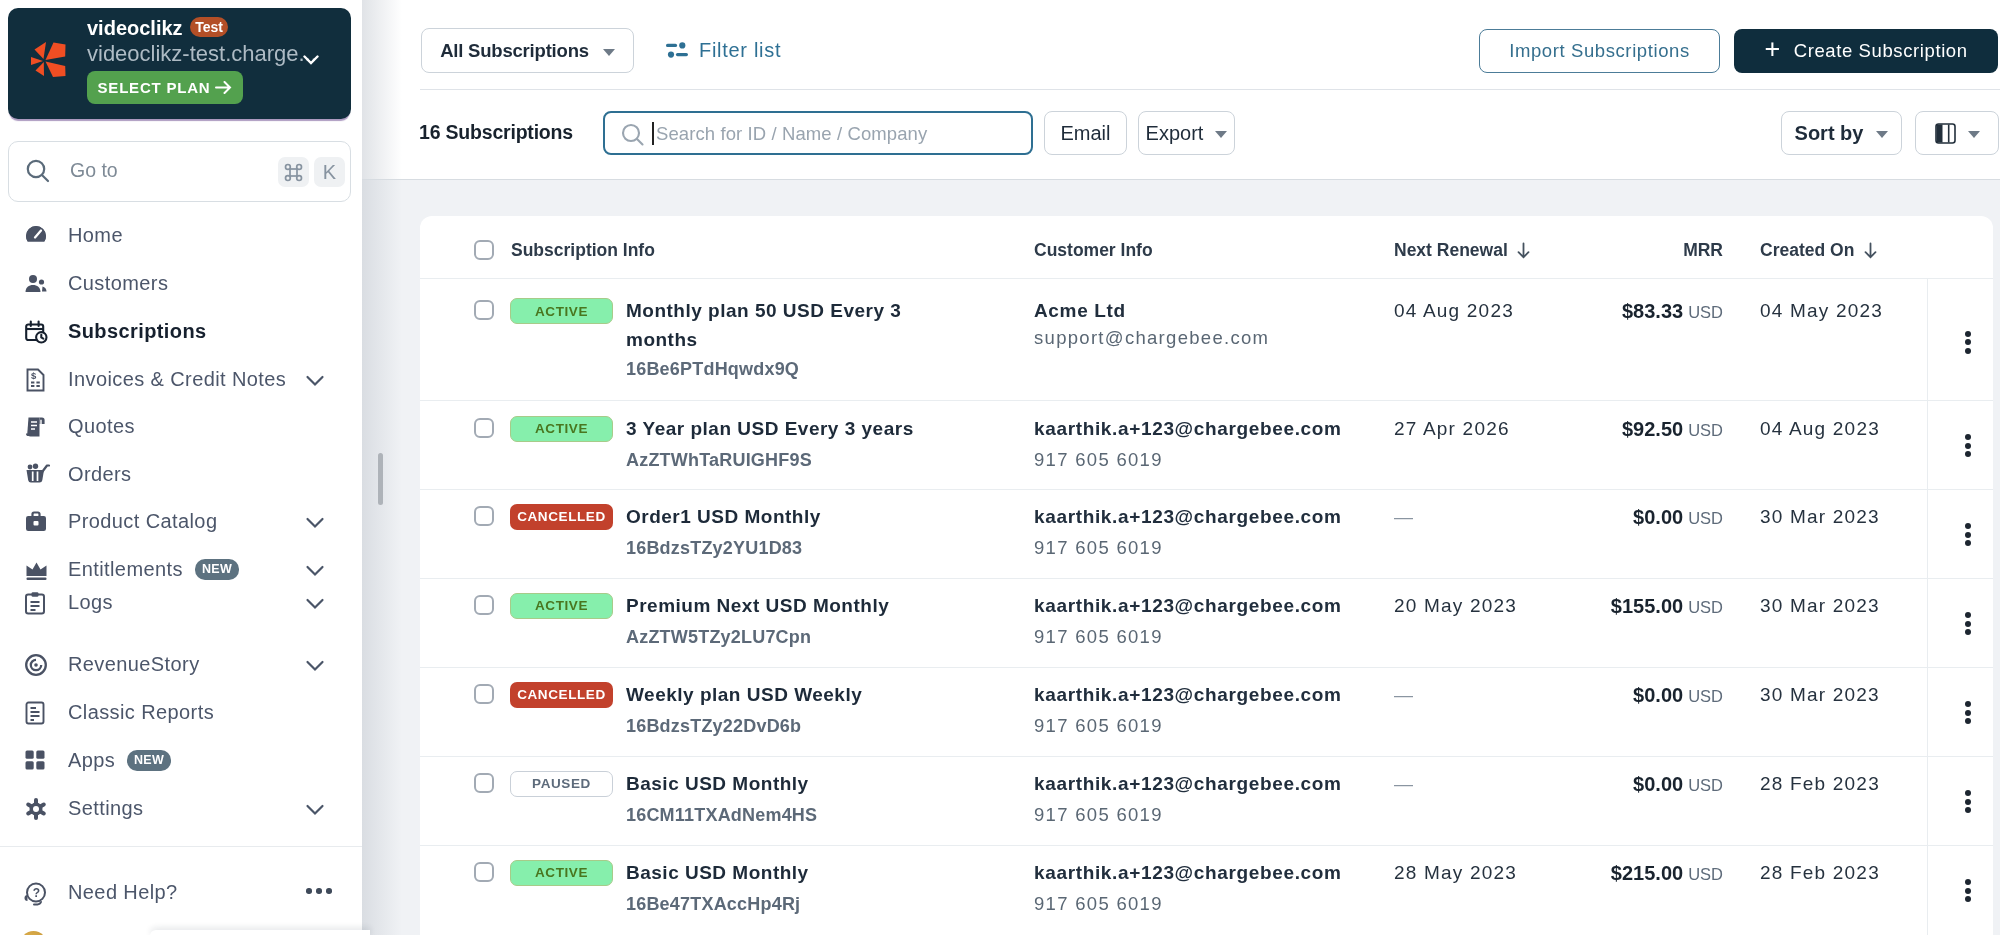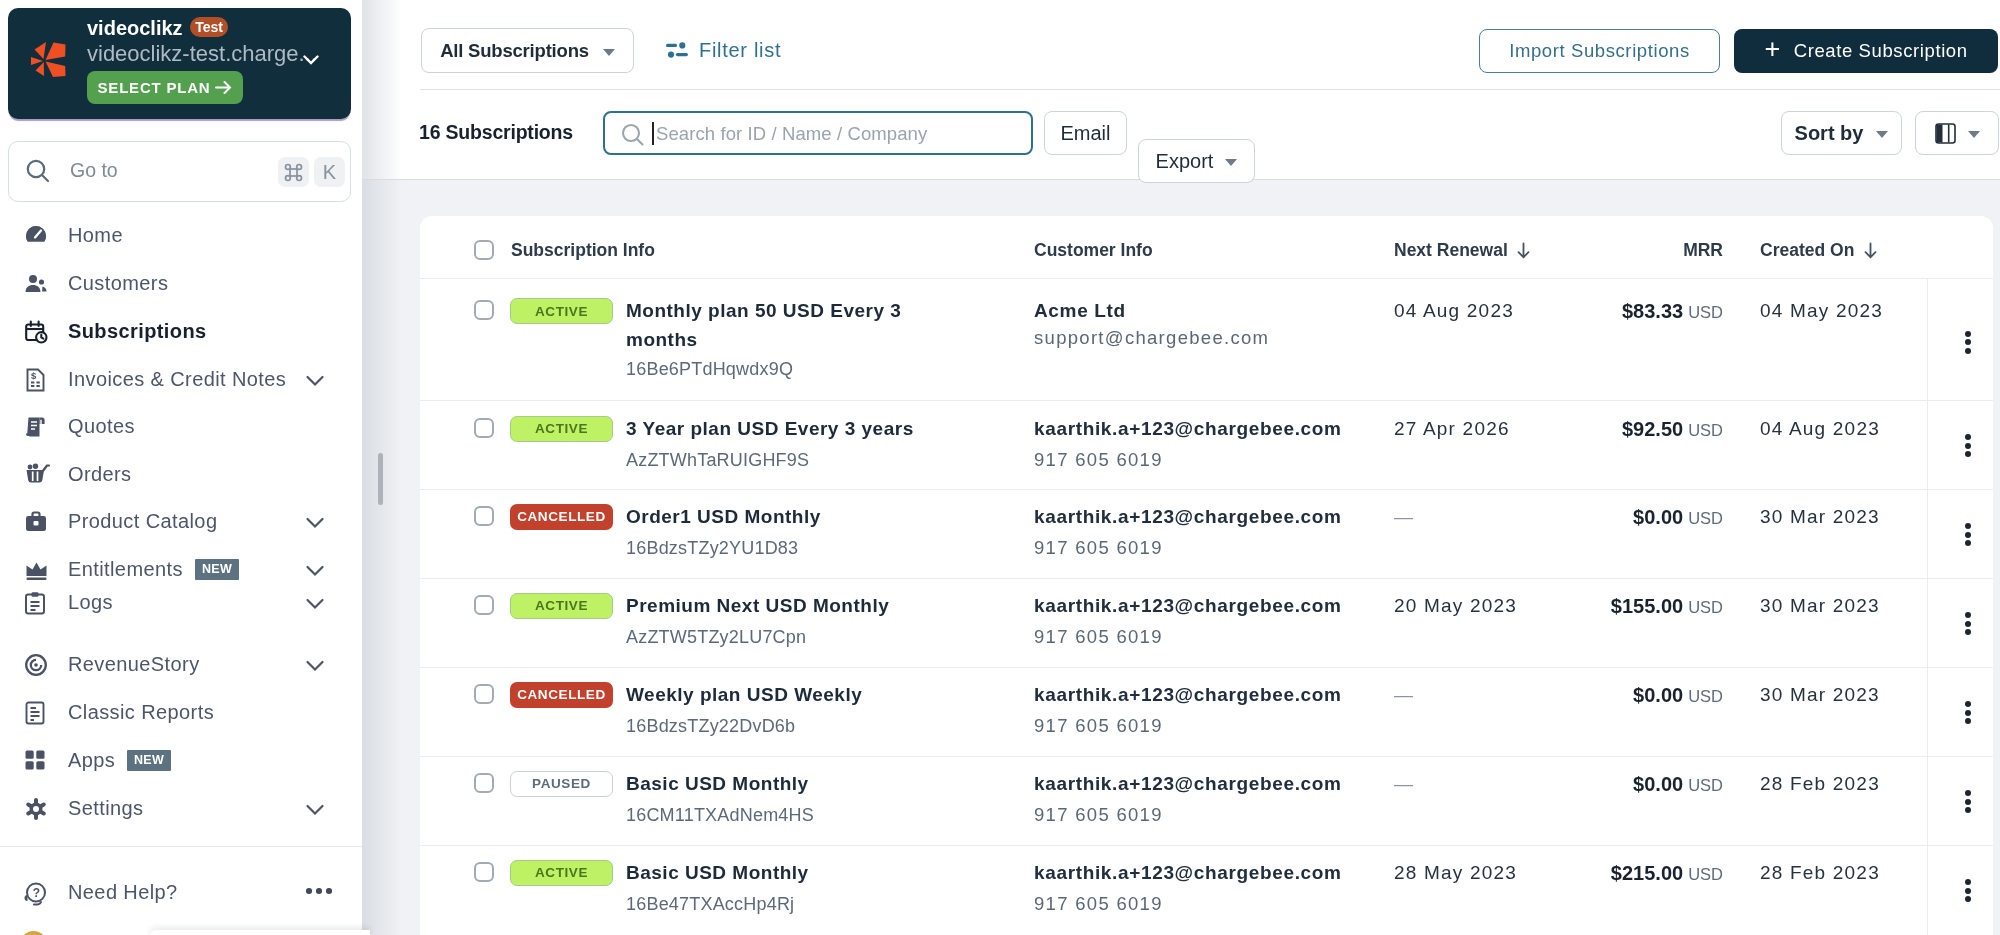--- a/index.html
+++ b/index.html
@@ -27,39 +27,39 @@
   font-size:20px; font-weight:500; letter-spacing:0.7px; }
 #filter svg { margin-right:11px; }
 #import { left:1479px; top:29px; width:241px; height:44px; border-color:#4c7c98; color:#356f8e; font-size:18.5px; letter-spacing:0.6px; }
 #create { left:1734px; top:29px; width:264px; height:44px; background:#0f2d3d; border:none; color:#fff; font-size:18.5px; letter-spacing:0.6px; }
 #create .plus { font-size:27px; font-weight:300; margin-right:13px; margin-top:-3px; }
 #count { left:419px; top:121px; font-size:19.5px; font-weight:700; color:#18222d; letter-spacing:-0.2px; }
 #search { left:603px; top:111px; width:430px; height:44px; border:2px solid #2e6f92; border-radius:8px; background:#fff; }
 #search .ph { position:absolute; left:51px; top:10px; font-size:18.5px; color:#99a4af; letter-spacing:0.1px; }
 #search .caret { position:absolute; left:47px; top:9px; width:1.5px; height:23px; background:#222; }
 #email { left:1044px; top:111px; width:83px; height:44px; }
-#export { left:1138px; top:111px; width:117px; height:44px;margin-top:28px; }
+#export { left:1138px; top:111px; width:97px; height:44px; }
 #sortby { left:1781px; top:111px; width:121px; height:44px; font-weight:600; }
 #colbtn { left:1915px; top:111px; width:84px; height:44px; }
 
 
 #card { left:420px; top:216px; width:1573px; height:719px; background:#fff;
   border-radius:12px 12px 0 0; overflow:hidden; }
 .hdr { position:absolute; font-size:17.5px; font-weight:700; color:#2e3b4a; }
 .cb { position:absolute; width:20px; height:20px; border:2px solid #a2aab4; border-radius:6px; background:#fff; }
 .rowdiv { position:absolute; left:0; width:1573px; height:1px; background:#e9edf0; }
 #vline { position:absolute; left:1507px; top:62px; width:1px; height:657px; background:#e9edf0; }
 .bdg { position:absolute; left:90px; width:103px; height:26px; border-radius:7px;
   display:flex; align-items:center; justify-content:center;
   font-size:13.5px; font-weight:700; letter-spacing:0.6px; }
-.bdg.a { background:#bef264; border:1.5px solid #a7cb89; color:#49761f; }
+.bdg.a { background:#86efac; border:1.5px solid #a7cb89; color:#49761f; }
 .bdg.c { background:#c2412c; color:#fff; }
 .bdg.p { background:#fff; border:1.5px solid #c9d0d8; color:#5d6b7b; }
 .ttl { font-size:19px; font-weight:600; color:#1d2a39; letter-spacing:0.5px; }
-.sid { font-size:18px; color:#5c6978; letter-spacing:0.2px; }
+.sid { font-size:18px; color:#5c6978; letter-spacing:0.2px;font-weight:bold; }
 .cn1 { font-size:19px; font-weight:600; color:#212e3d; letter-spacing:0.65px; }
 .cn2 { font-size:18.5px; color:#5a6774; letter-spacing:1.3px; }
 .dt { font-size:19px; color:#26323f; letter-spacing:1.2px; }
 .dash { font-size:19px; color:#8a95a1; }
 .mrr { position:absolute; right:270px; display:flex; align-items:baseline; }
 .mrr b { font-size:20px; line-height:26px; font-weight:700; color:#19232e; }
 .mrr span { font-size:16.5px; line-height:26px; color:#5e6b7a; margin-left:5px; }
 .kebab { position:absolute; left:1545px; width:7px; }
 .kebab i { display:block; width:6.2px; height:6.2px; border-radius:50%; background:#1d2630; margin-bottom:2.4px; }
 
@@ -77,21 +77,21 @@
 #goto { position:absolute; left:8px; top:141px; width:343px; height:61px; border:1.5px solid #d8dee3;
   border-radius:10px; background:#fff; }
 #goto .gt { position:absolute; left:61px; top:17px; font-size:19.5px; color:#7e8a96; }
 .key { position:absolute; top:15px; width:31px; height:30px; background:#eff1f3; border-radius:7px;
   color:#8793a0; display:flex; align-items:center; justify-content:center; }
 .mi { position:absolute; left:0; width:362px; height:46px; }
 .mi .lbl { position:absolute; left:68px; top:0; line-height:46px; font-size:20px; color:#4c566a; letter-spacing:0.4px; }
 .mi.on .lbl { font-weight:700; color:#16202e; }
 .mi svg.ic { position:absolute; left:24px; top:12px; }
 .chev { position:absolute; left:305px; top:19px; }
-.newb { position:absolute; top:13px; width:44px; height:21px; background:#5d7280; border-radius:1px;
+.newb { position:absolute; top:13px; width:44px; height:21px; background:#5d7280; border-radius:10px;
   color:#fff; font-size:12.5px; font-weight:700; text-align:center; line-height:21px; letter-spacing:0.3px; }
 #botdiv { position:absolute; left:0; top:846px; width:362px; height:1px; background:#e8ebee; }
 #dots3 { position:absolute; left:306px; top:888px; display:flex; }
 #dots3 i { width:5.5px; height:5.5px; border-radius:50%; background:#3f4a5a; margin-right:4.5px; }
 #avatar { position:absolute; left:20px; top:931px; width:27px; height:27px; border-radius:50%;
   background:radial-gradient(circle at 40% 35%, #e0b34e, #bd8c33); }
 </style>
 </head>
 <body>
 

